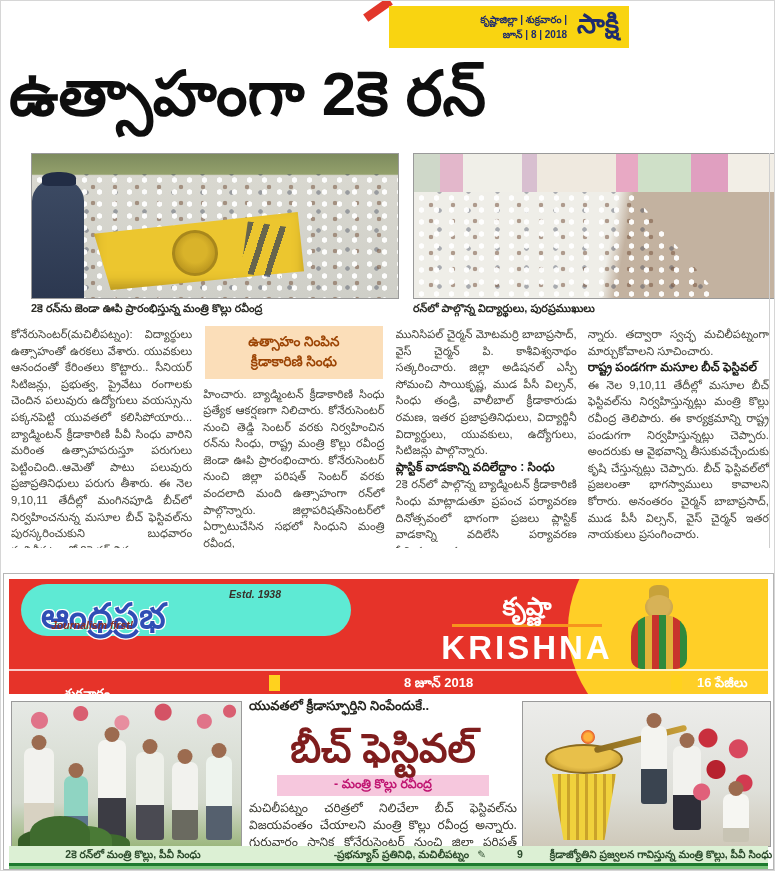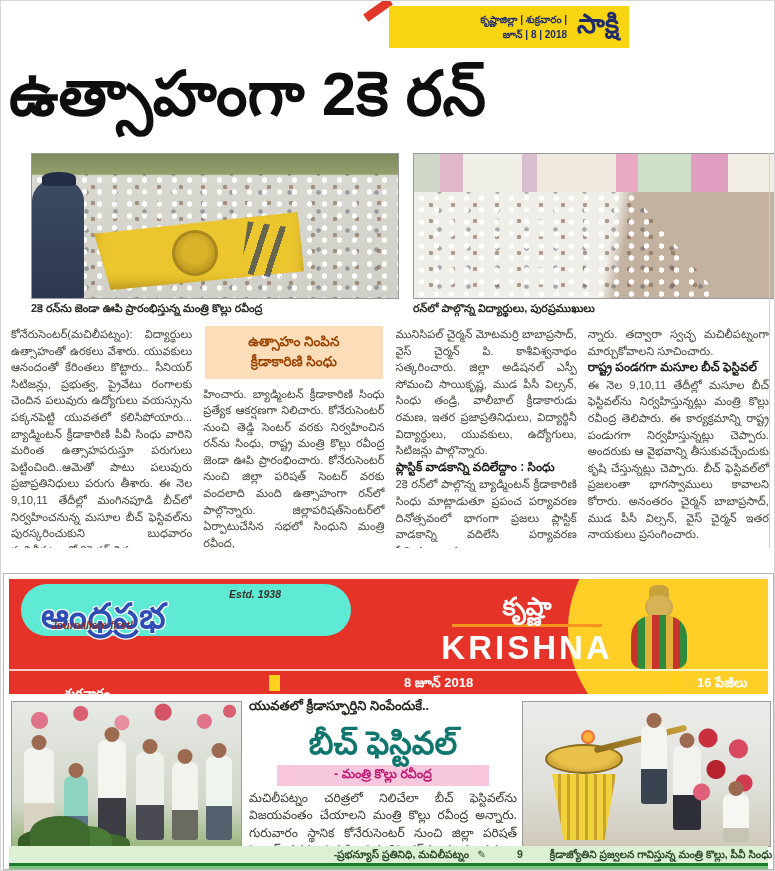--- a/index.html
+++ b/index.html
@@ -142,21 +142,21 @@
   .balloonsR { position:absolute; right:6px; top:18px; width:80px; height:90px;
     background-image:
       radial-gradient(circle at 30% 20%, #c92f3d 0 9px, transparent 10px),
       radial-gradient(circle at 68% 32%, #d8485e 0 9px, transparent 10px),
       radial-gradient(circle at 40% 55%, #b7222f 0 9px, transparent 10px),
       radial-gradient(circle at 75% 70%, #d23a50 0 8px, transparent 9px),
       radial-gradient(circle at 22% 80%, #e0607a 0 8px, transparent 9px); }
 
   .ap-article { position:absolute; left:245px; top:124px; width:268px; }
   .ap-kicker { font-size:13px; font-weight:bold; color:#25251f; margin-bottom:8px; }
-  .ap-headline { font-size:32px; font-weight:800; color:#0f766e; text-align:center;
+  .ap-headline { font-size:40px; font-weight:800; color:#7f1d1d; text-align:center;
     line-height:1.2; white-space:nowrap; }
   .ap-byline { width:212px; margin:3px auto 4px auto; background:#f6c7dd; color:#c01672;
     font-weight:bold; font-size:12.5px; text-align:center; padding:2px 0; }
   .ap-body { font-size:12.2px; line-height:1.4; color:#38382e; text-align:justify; }
 
   .cap-strip { position:absolute; left:5px; right:5px; top:272px; height:17px;
     background:#dcf0d4; }
   .cap-strip span { position:absolute; top:2px; font-size:10.5px; font-weight:bold; color:#2c4a2c; }
   .capL { left:10px; width:228px; text-align:center; }
   .credit { left:290px; width:170px; text-align:right; color:#333329; }
@@ -287,20 +287,21 @@
     </div>
 
     <div class="ap-article">
       <div class="ap-kicker">యువతలో క్రీడాస్ఫూర్తిని నింపేందుకే..</div>
       <div class="ap-headline">బీచ్ ఫెస్టివల్</div>
       <div class="ap-byline">- మంత్రి కొల్లు రవీంద్ర</div>
       <div class="ap-body">మచిలీపట్నం చరిత్రలో నిలిచేలా బీచ్ ఫెస్టివల్‌ను విజయవంతం చేయాలని మంత్రి కొల్లు రవీంద్ర అన్నారు. గురువారం స్థానిక కోనేరుసెంటర్ నుంచి జిల్లా పరిషత్ సెంటర్ వరకూ నిర్వహించిన 2కె రన్‌ను మంత్రి, ప్రముఖ ఒలంపిక్ క్రీడాకారిణి పీవీ సింధుతో కలసి జెండా ఊపి ప్రారంభించారు.</div>
     </div>
 
     <div class="cap-strip">
+      <span class="capL">2కె రన్‌లో మంత్రి కొల్లు, పీవీ సింధు</span>
       <span class="credit">-ప్రభన్యూస్ ప్రతినిధి, మచిలీపట్నం</span>
       <span class="pencil">✎</span>
       <span class="pagenum">9</span>
       <span class="capR">క్రీడాజ్యోతిని ప్రజ్వలన గావిస్తున్న మంత్రి కొల్లు, పీవీ సింధు</span>
     </div>
     <div class="green-rule"></div>
     <div class="pale-strip"></div>
   </div>
 
 </div>

